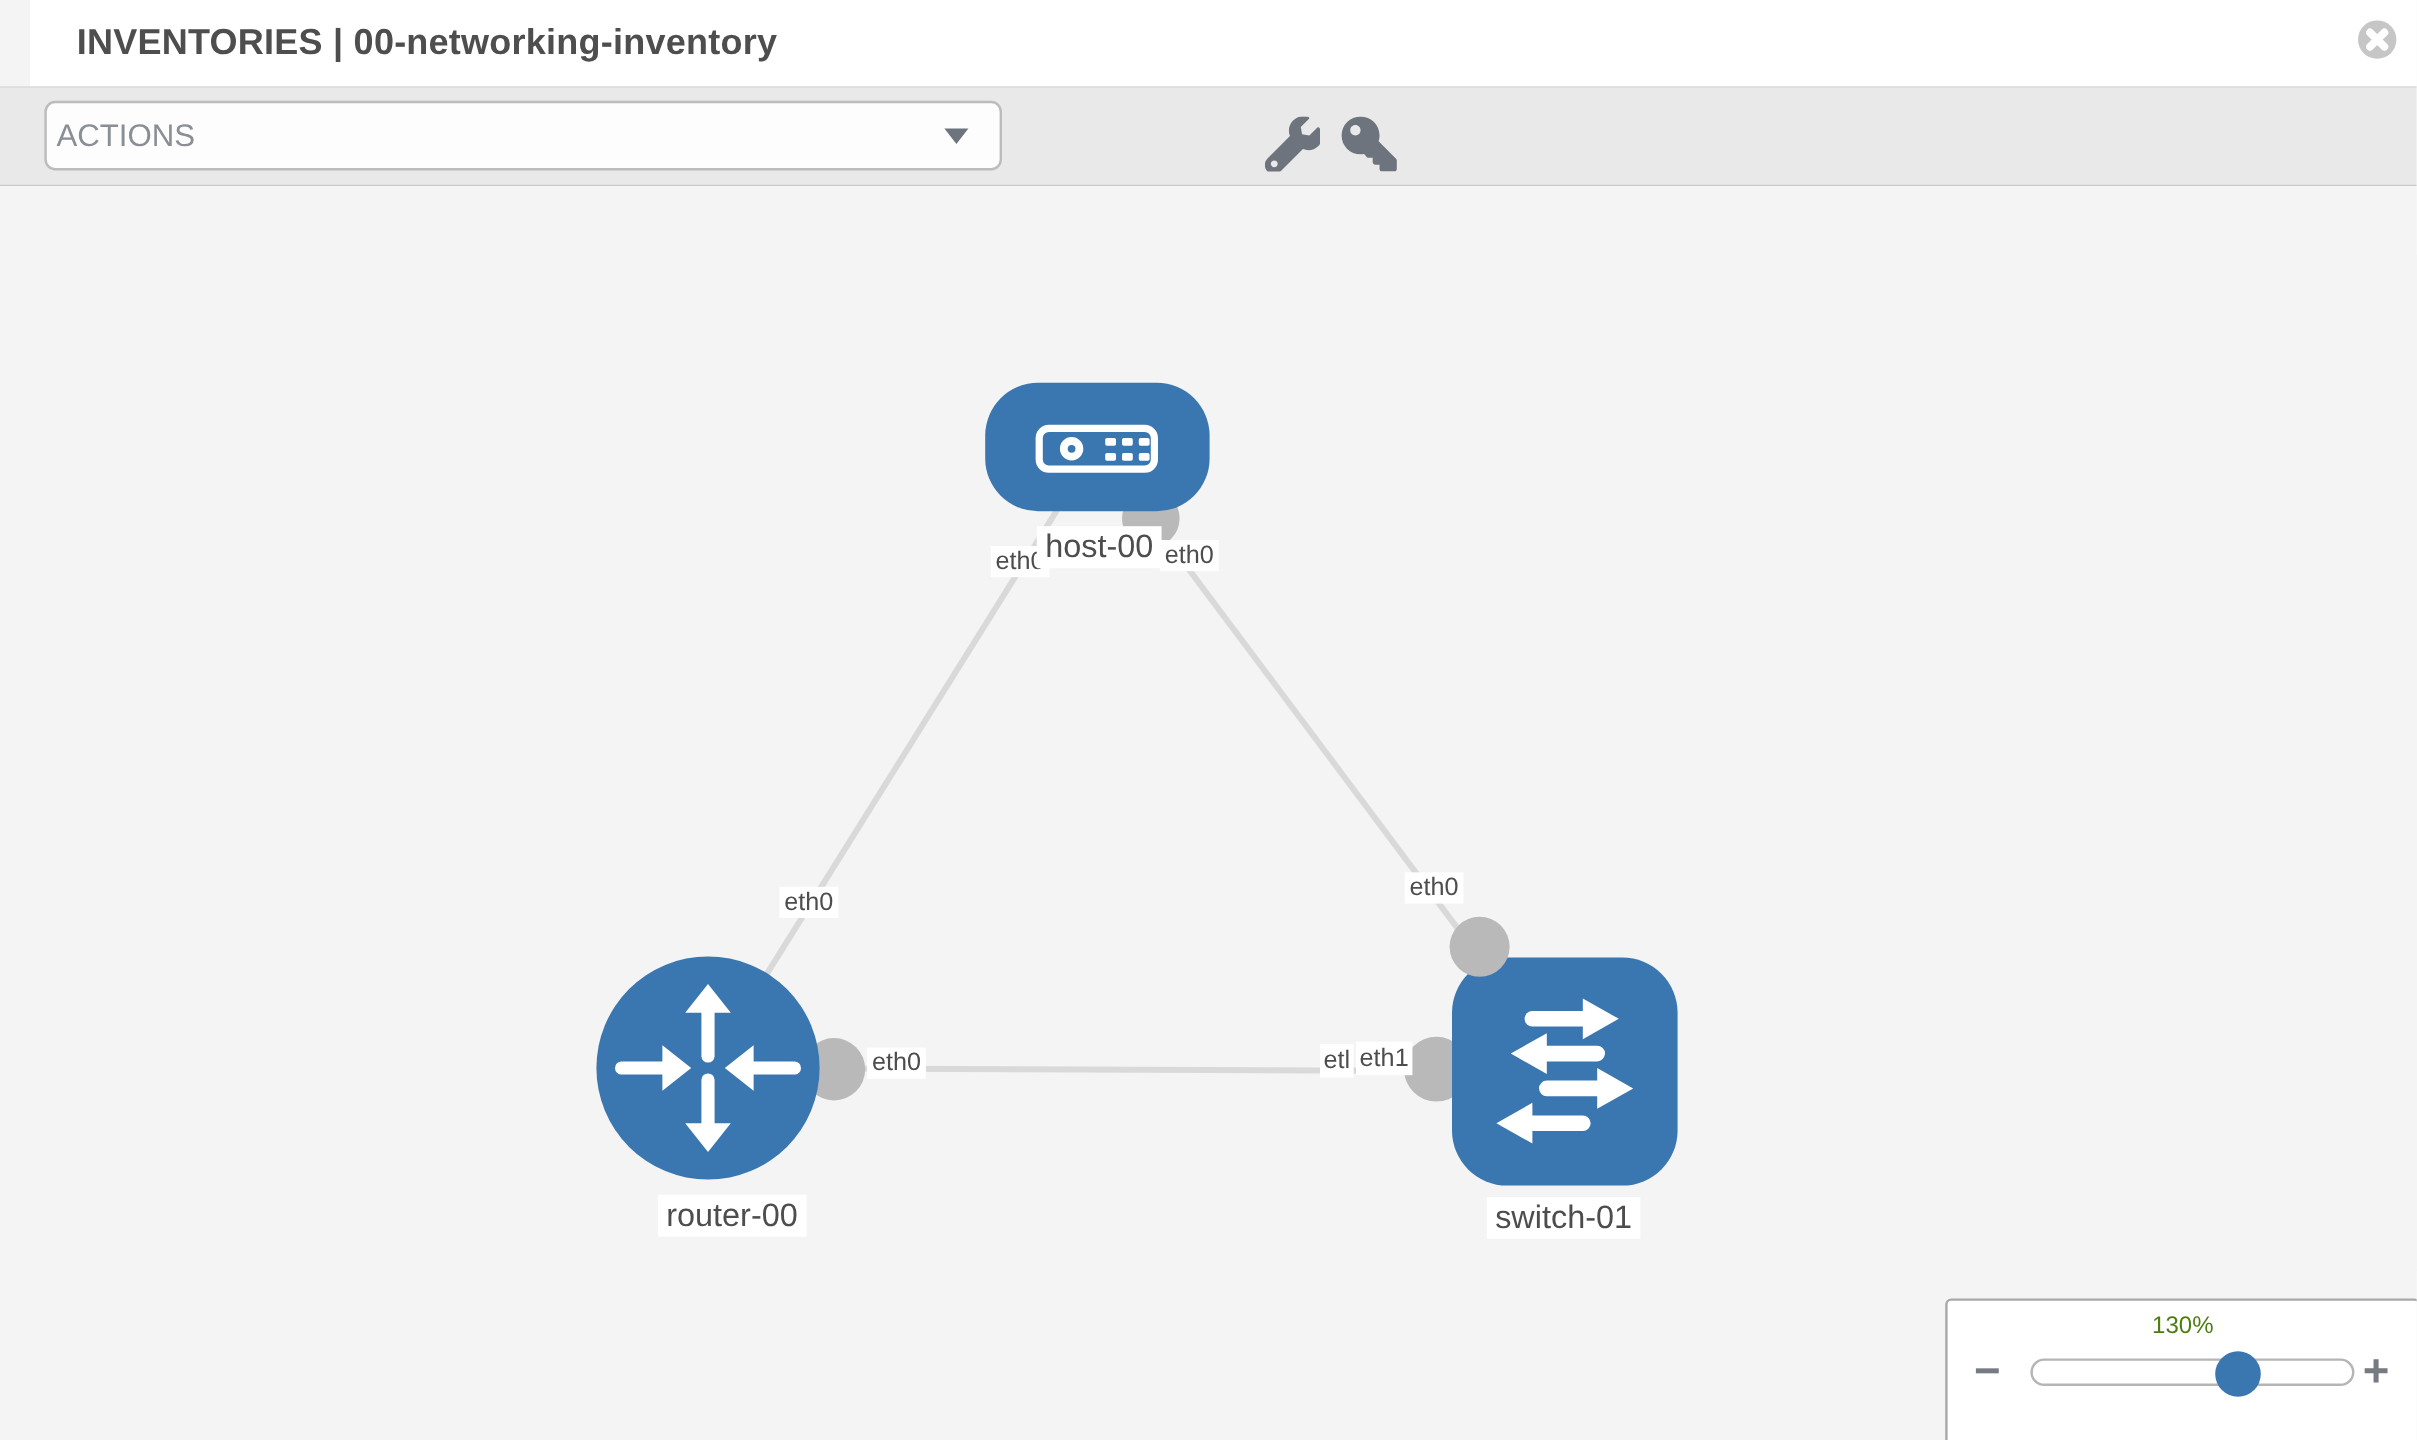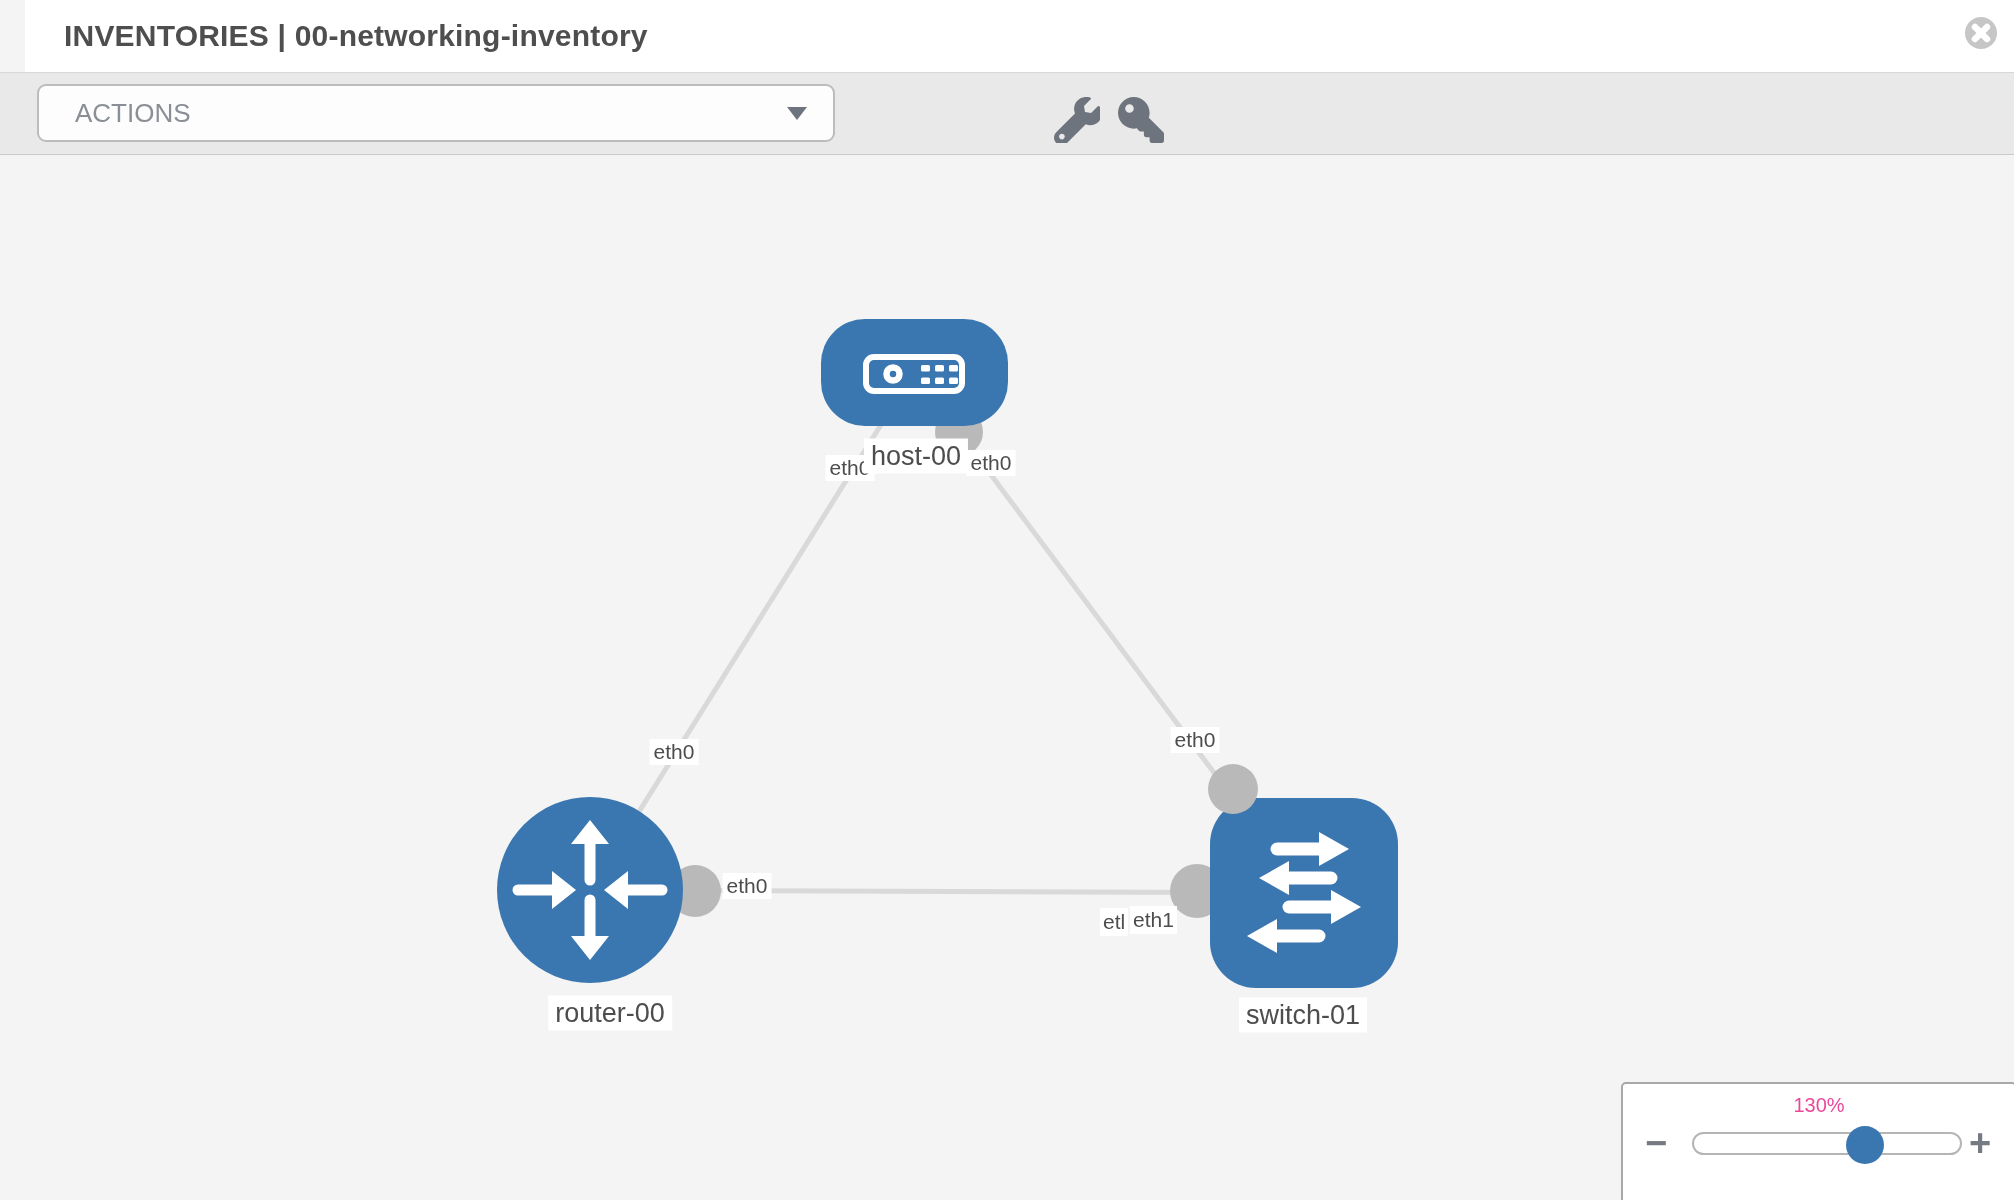--- a/index.html
+++ b/index.html
@@ -11,44 +11,44 @@
   .page-title{position:absolute;left:39px;top:0;line-height:72px;
               font-size:30px;font-weight:700;color:#4e4e4e;letter-spacing:.2px;}
   .close-btn{position:absolute;right:40px;top:15px;width:36px;height:36px;border:none;
              background:transparent;padding:0;cursor:pointer;}
 
   
   .toolbar{position:absolute;top:72px;left:0;width:2014px;height:83px;background:#e9e9e9;
            border-top:1px solid #d8d8d8;border-bottom:1px solid #c9c9c9;box-sizing:border-box;}
   .select{position:absolute;top:11px;height:58px;background:#fdfdfd;border:2px solid #bcbcbc;
           border-radius:9px;box-sizing:border-box;display:flex;align-items:center;cursor:pointer;}
-  .select .lbl{font-size:26px;color:#8a8f96;padding-left:36px;flex:1;}
+  .select .lbl{font-size:26px;color:#8a8f96;padding-left:8px;flex:1;}
   .caret{width:0;height:0;border-left:10px solid transparent;border-right:10px solid transparent;
          border-top:13px solid #6e747d;margin-right:26px;}
   .select.actions{left:37px;width:798px;}
   .select.search{left:1186px;width:792px;}
   .tool-icon-btn{position:absolute;top:24px;width:48px;height:46px;border:none;background:transparent;
                  padding:0;cursor:pointer;}
   .tool-icon-btn.wrench{left:1053px;}
   .tool-icon-btn.key{left:1117px;}
 
   
   .canvas{position:absolute;top:156px;left:0;width:2014px;height:1044px;background:#f4f4f4;}
   .canvas svg{position:absolute;left:0;top:0;}
 
   .chip{position:absolute;transform:translate(-50%,-50%);background:#ffffff;color:#4d4d4d;
         font-size:21px;padding:1px 4px;white-space:nowrap;}
   .chip.big{font-size:27px;padding:2px 7px;}
-  .chip.raw{transform:none;padding:2px 3px;margin-top:38px;}
+  .chip.raw{transform:none;padding:2px 3px;}
 
   
   .zoom-panel{position:absolute;left:1621px;top:1082px;width:396px;height:122px;background:#ffffff;
               border:2px solid #a8a8a8;border-radius:5px;box-sizing:border-box;}
   .zoom-level{position:absolute;left:0;top:10px;width:100%;text-align:center;
-              font-size:20px;color:#ec4899;}
+              font-size:20px;color:#4d7c0f;}
   .zoom-btn{position:absolute;border:none;background:transparent;padding:0;cursor:pointer;
             font-size:38px;font-weight:700;color:#767b83;line-height:38px;}
   .zoom-btn.minus{left:22px;top:40px;}
   .zoom-btn.plus{left:346px;top:40px;}
   .zoom-track{position:absolute;left:69px;top:48px;width:270px;height:23px;background:#fff;
               border:2px solid #b5b5b5;border-radius:13px;box-sizing:border-box;cursor:pointer;}
   .zoom-thumb{position:absolute;left:223px;top:42px;width:38px;height:38px;border-radius:50%;
               background:#3a77b0;cursor:pointer;}
 </style>
 </head>

